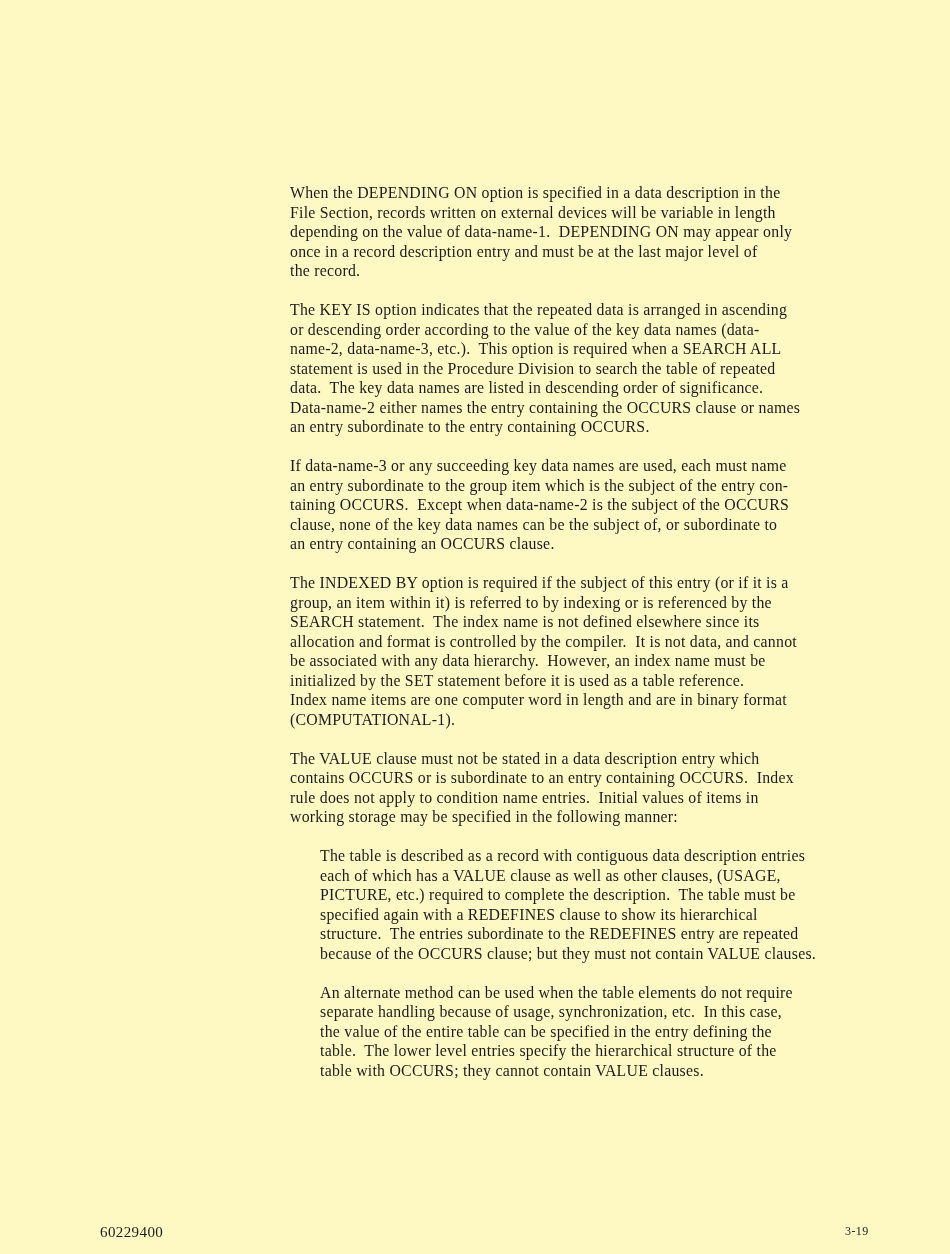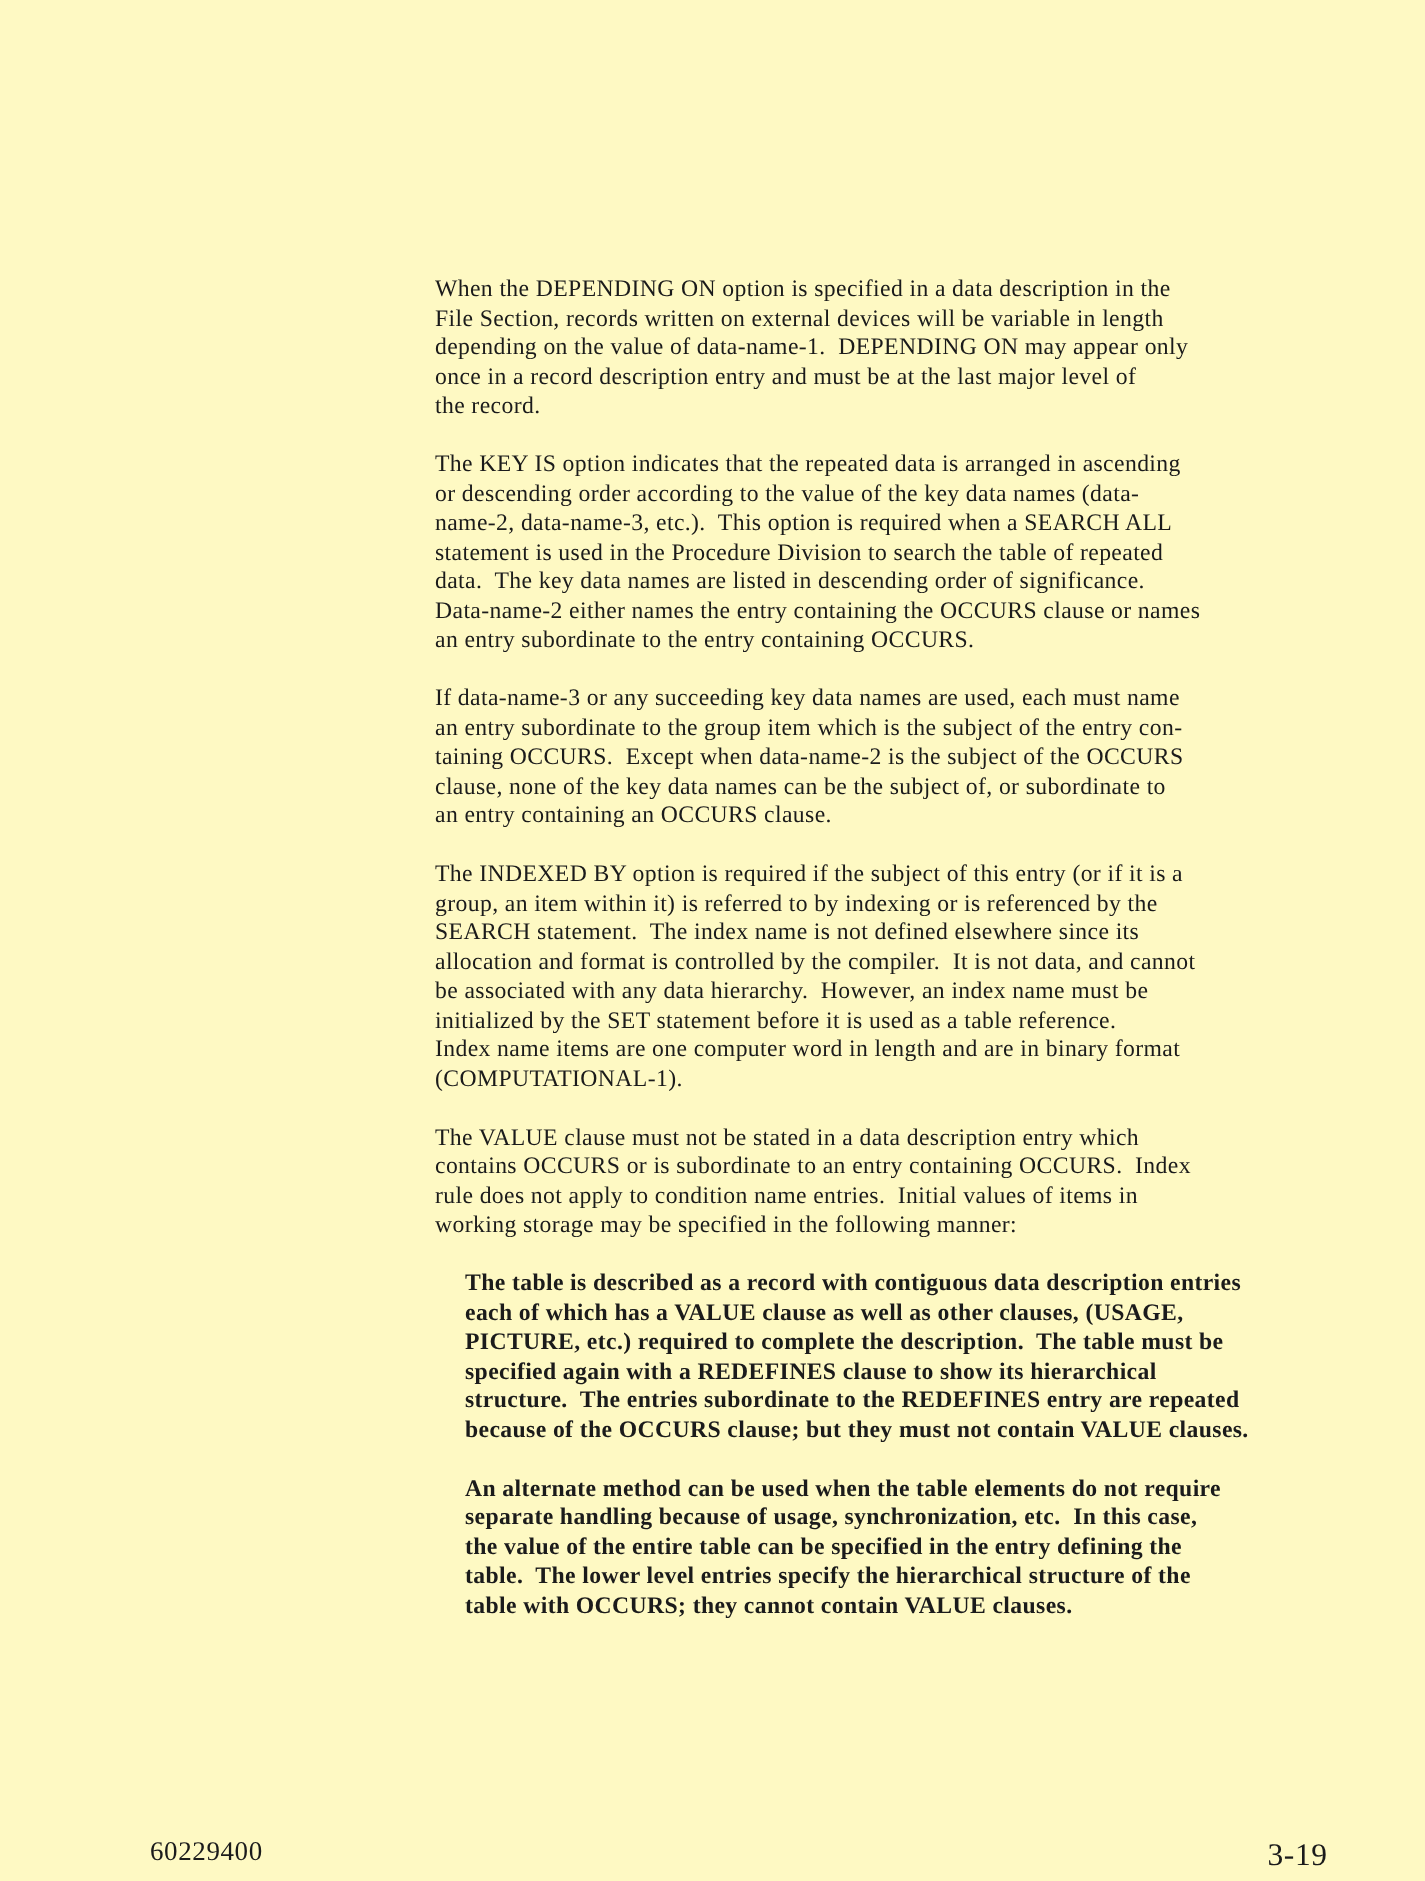--- a/index.html
+++ b/index.html
@@ -24,35 +24,34 @@
   }
   .para {
     margin: 0 0 19.5px 0;
     padding: 0;
     white-space: pre;            
     font-size: 15.8px;
     line-height: 19.5px;
     letter-spacing: 0.25px;
   }
   .para.indent {
-    margin-left: 20px;
-    font-weight: bold;
+    margin-left: 30px;
   }
   .footer-left {
     position: absolute;
     left: 100px;
     top: 1224px;
-    font-size: 18px;
+    font-size: 15px;
     letter-spacing: 0.4px;
   }
   .footer-right {
     position: absolute;
     left: 845px;
     top: 1224px;
-    font-size: 21px;
+    font-size: 12px;
     letter-spacing: 0.4px;
   }
 </style>
 </head>
 <body>
 
 <div class="page">
   <div class="content">
     <p class="para">When the DEPENDING ON option is specified in a data description in the
 File Section, records written on external devices will be variable in length

